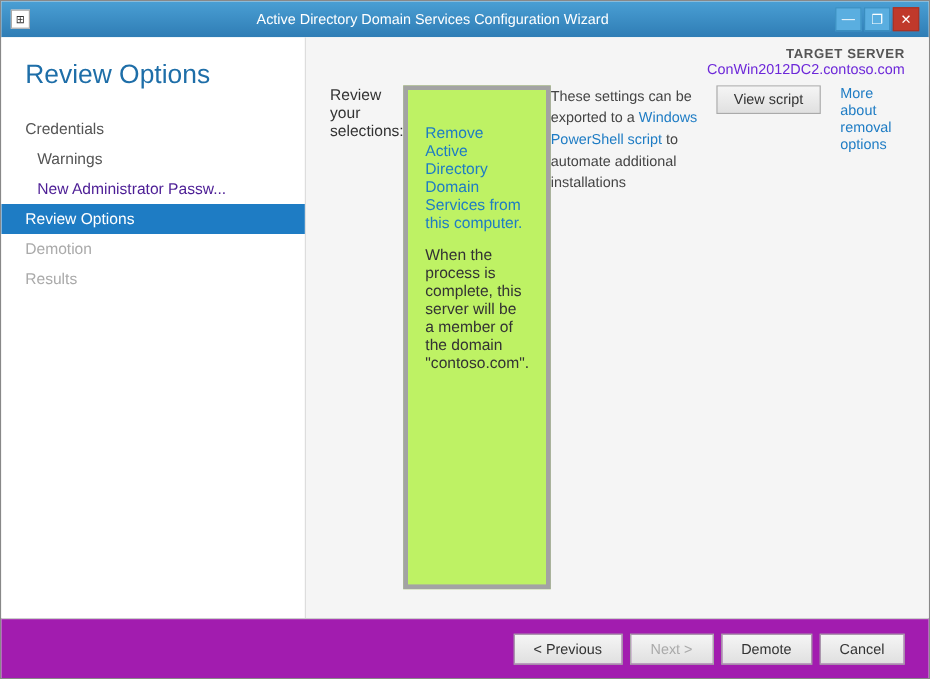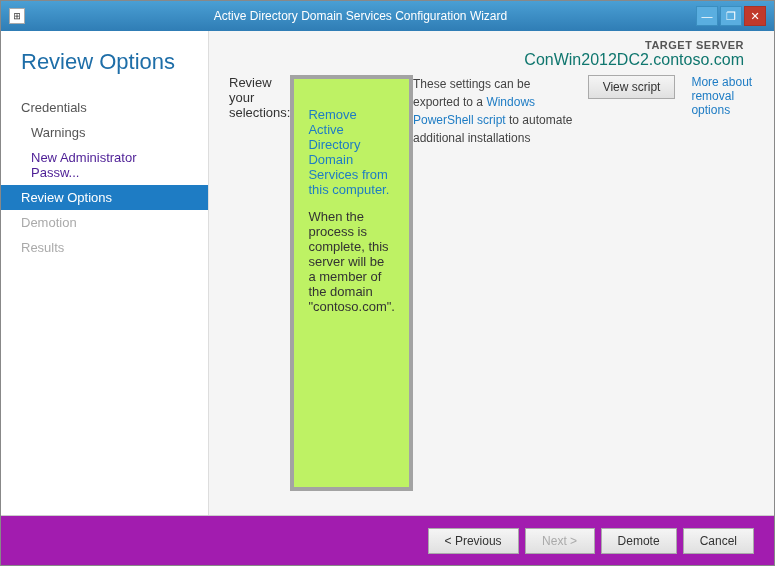--- a/index.html
+++ b/index.html
@@ -66,21 +66,21 @@
 
     
     .main-content {
       display: flex;
       flex: 1;
       overflow: hidden;
     }
 
     
     .sidebar {
-      width: 208px;
+      width: 254px;
       background: #fff;
       border-right: 1px solid #ddd;
       padding: 0;
       flex-shrink: 0;
     }
     .sidebar-header {
       padding: 18px 20px 10px 20px;
     }
     .sidebar-title {
       font-size: 22px;
@@ -114,35 +114,35 @@
       background: #f5f5f5;
       display: flex;
       flex-direction: column;
       padding: 0;
       overflow: hidden;
     }
 
     .target-server-bar {
       display: flex;
       justify-content: flex-end;
-      padding: 8px 30px 6px 20px;
+      padding: 8px 20px 6px 20px;
       background: #f5f5f5;
     }
     .target-server-info {
       text-align: right;
     }
     .target-server-label {
       font-size: 11px;
       color: #555;
       font-weight: bold;
       letter-spacing: 0.5px;
     }
     .target-server-name {
-      font-size: 16px;
-      color: #0f766e;
+      font-size: 12px;
+      color: #6d28d9;
     }
 
     .content-area {
       flex: 1;
       padding: 0 20px 10px 20px;
       overflow-y: auto;
       display: flex;
       flex-direction: row;
     }
 

